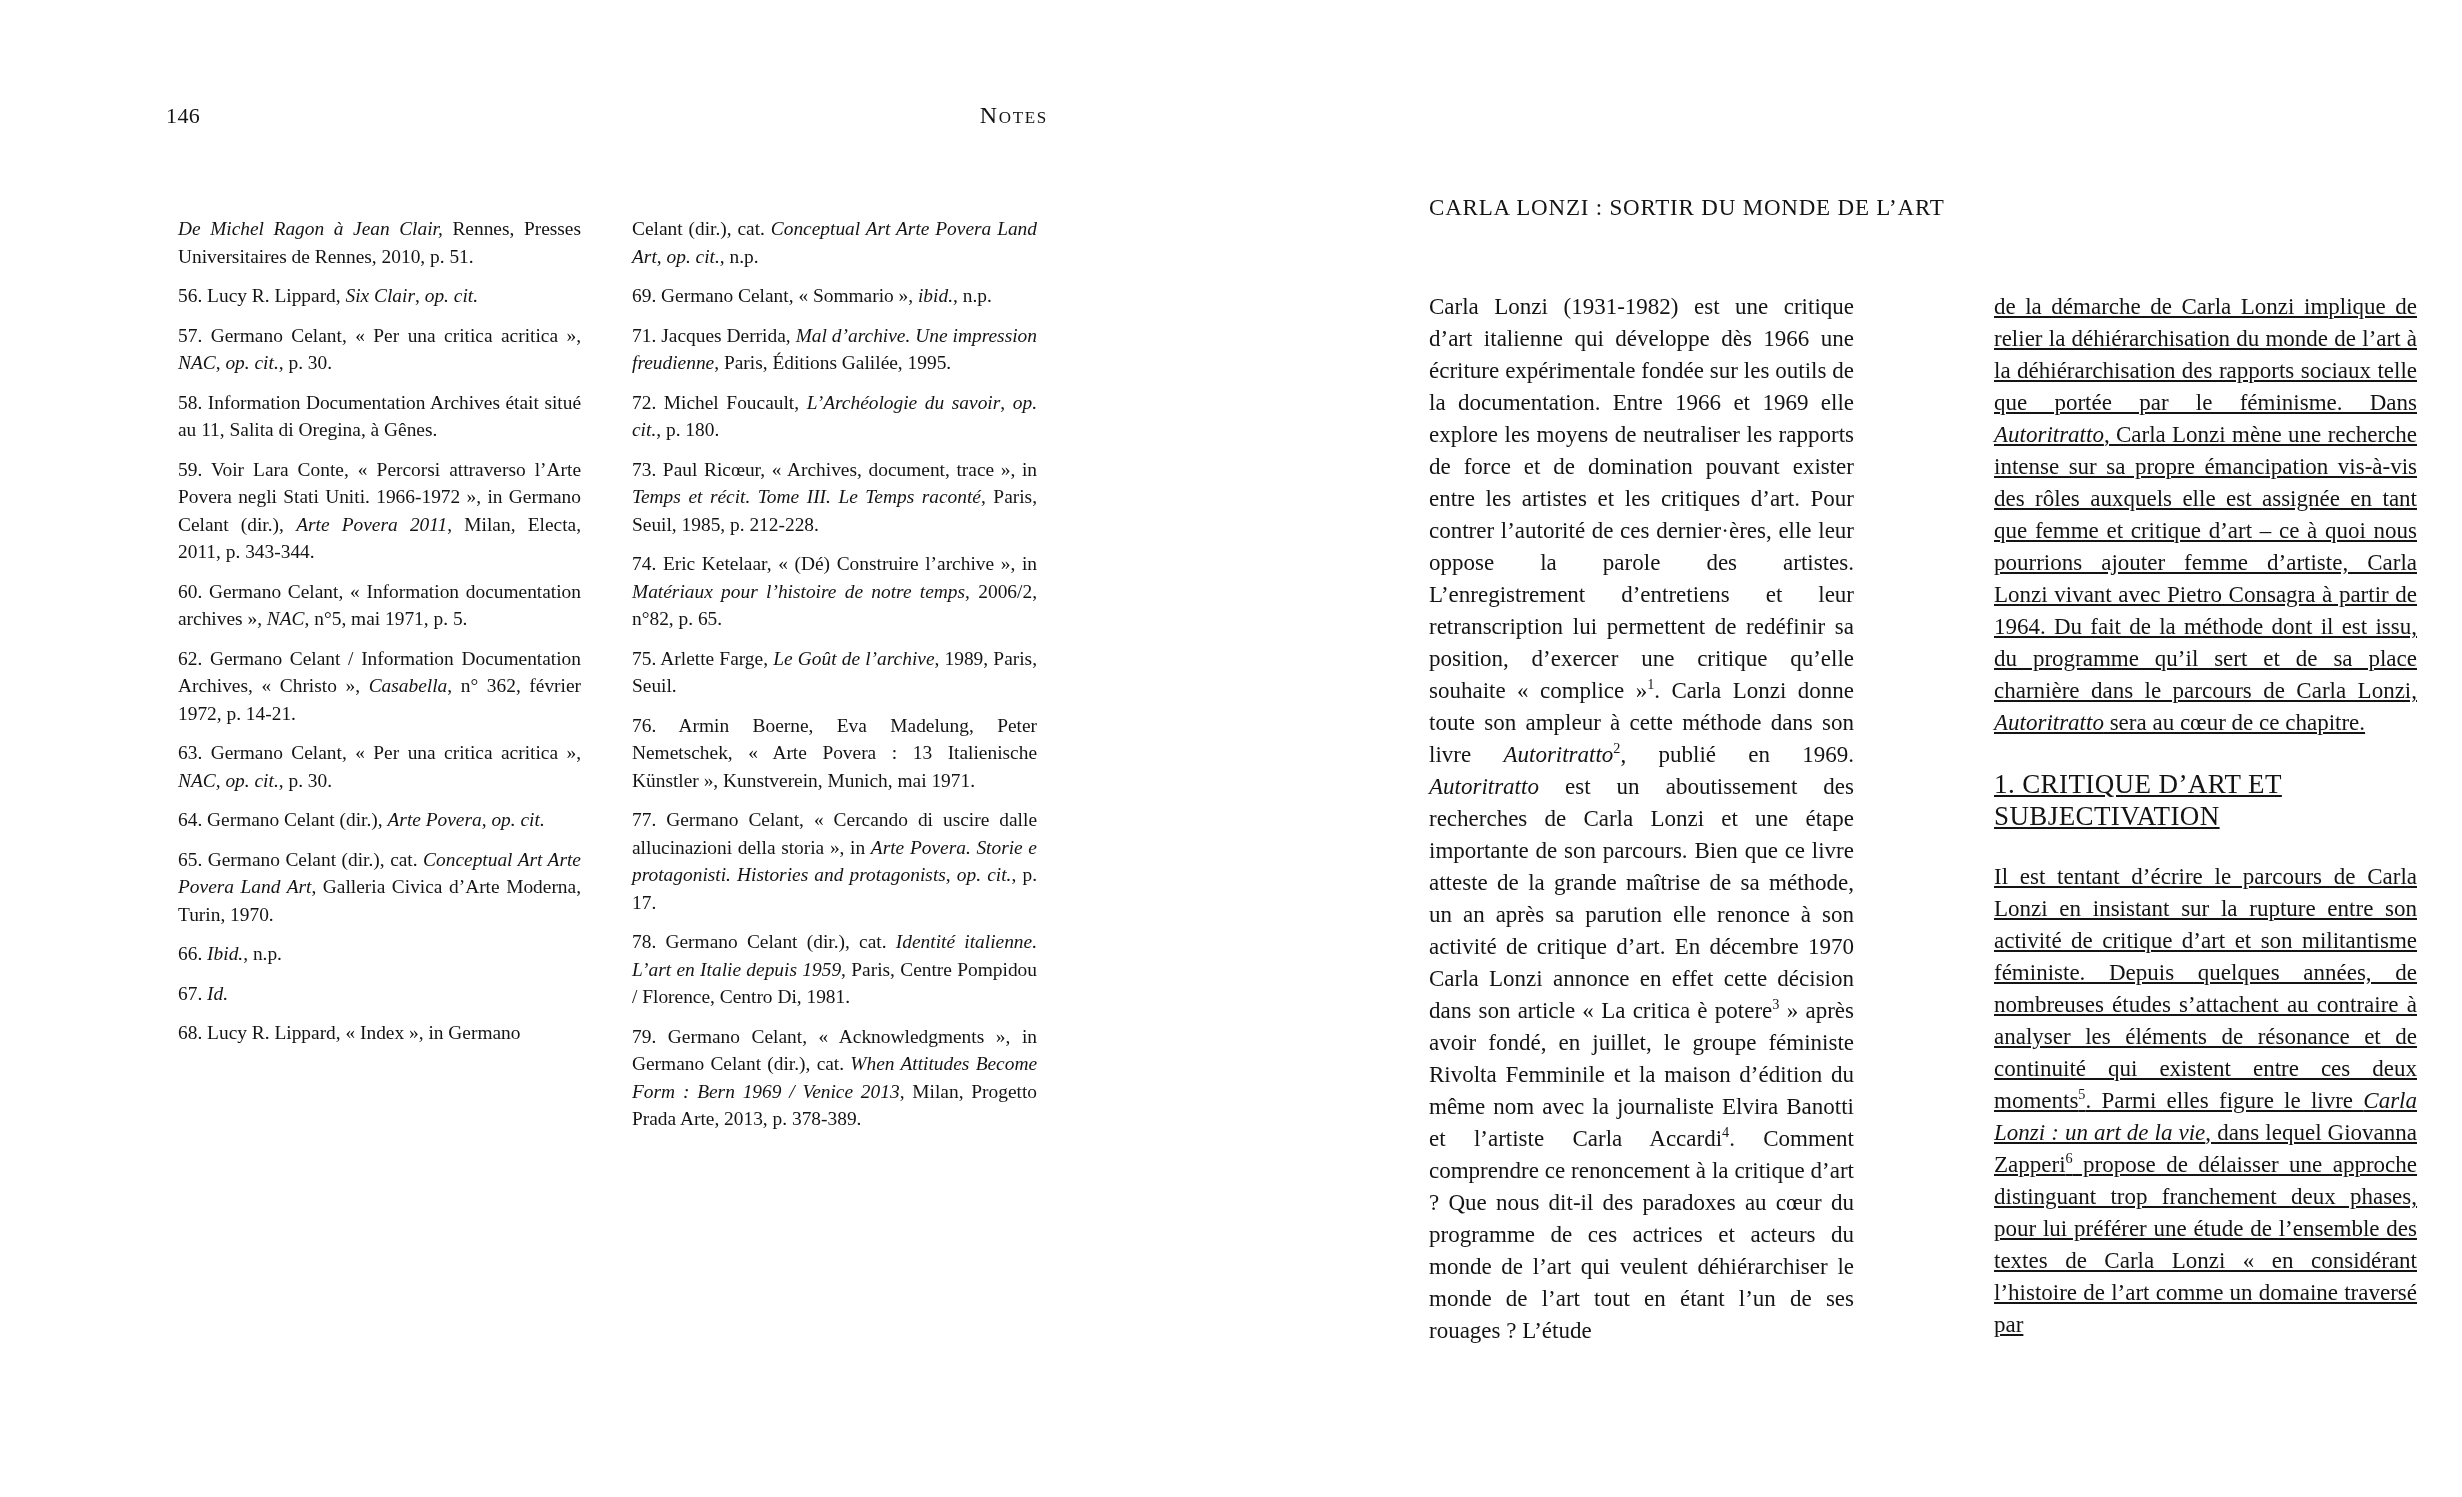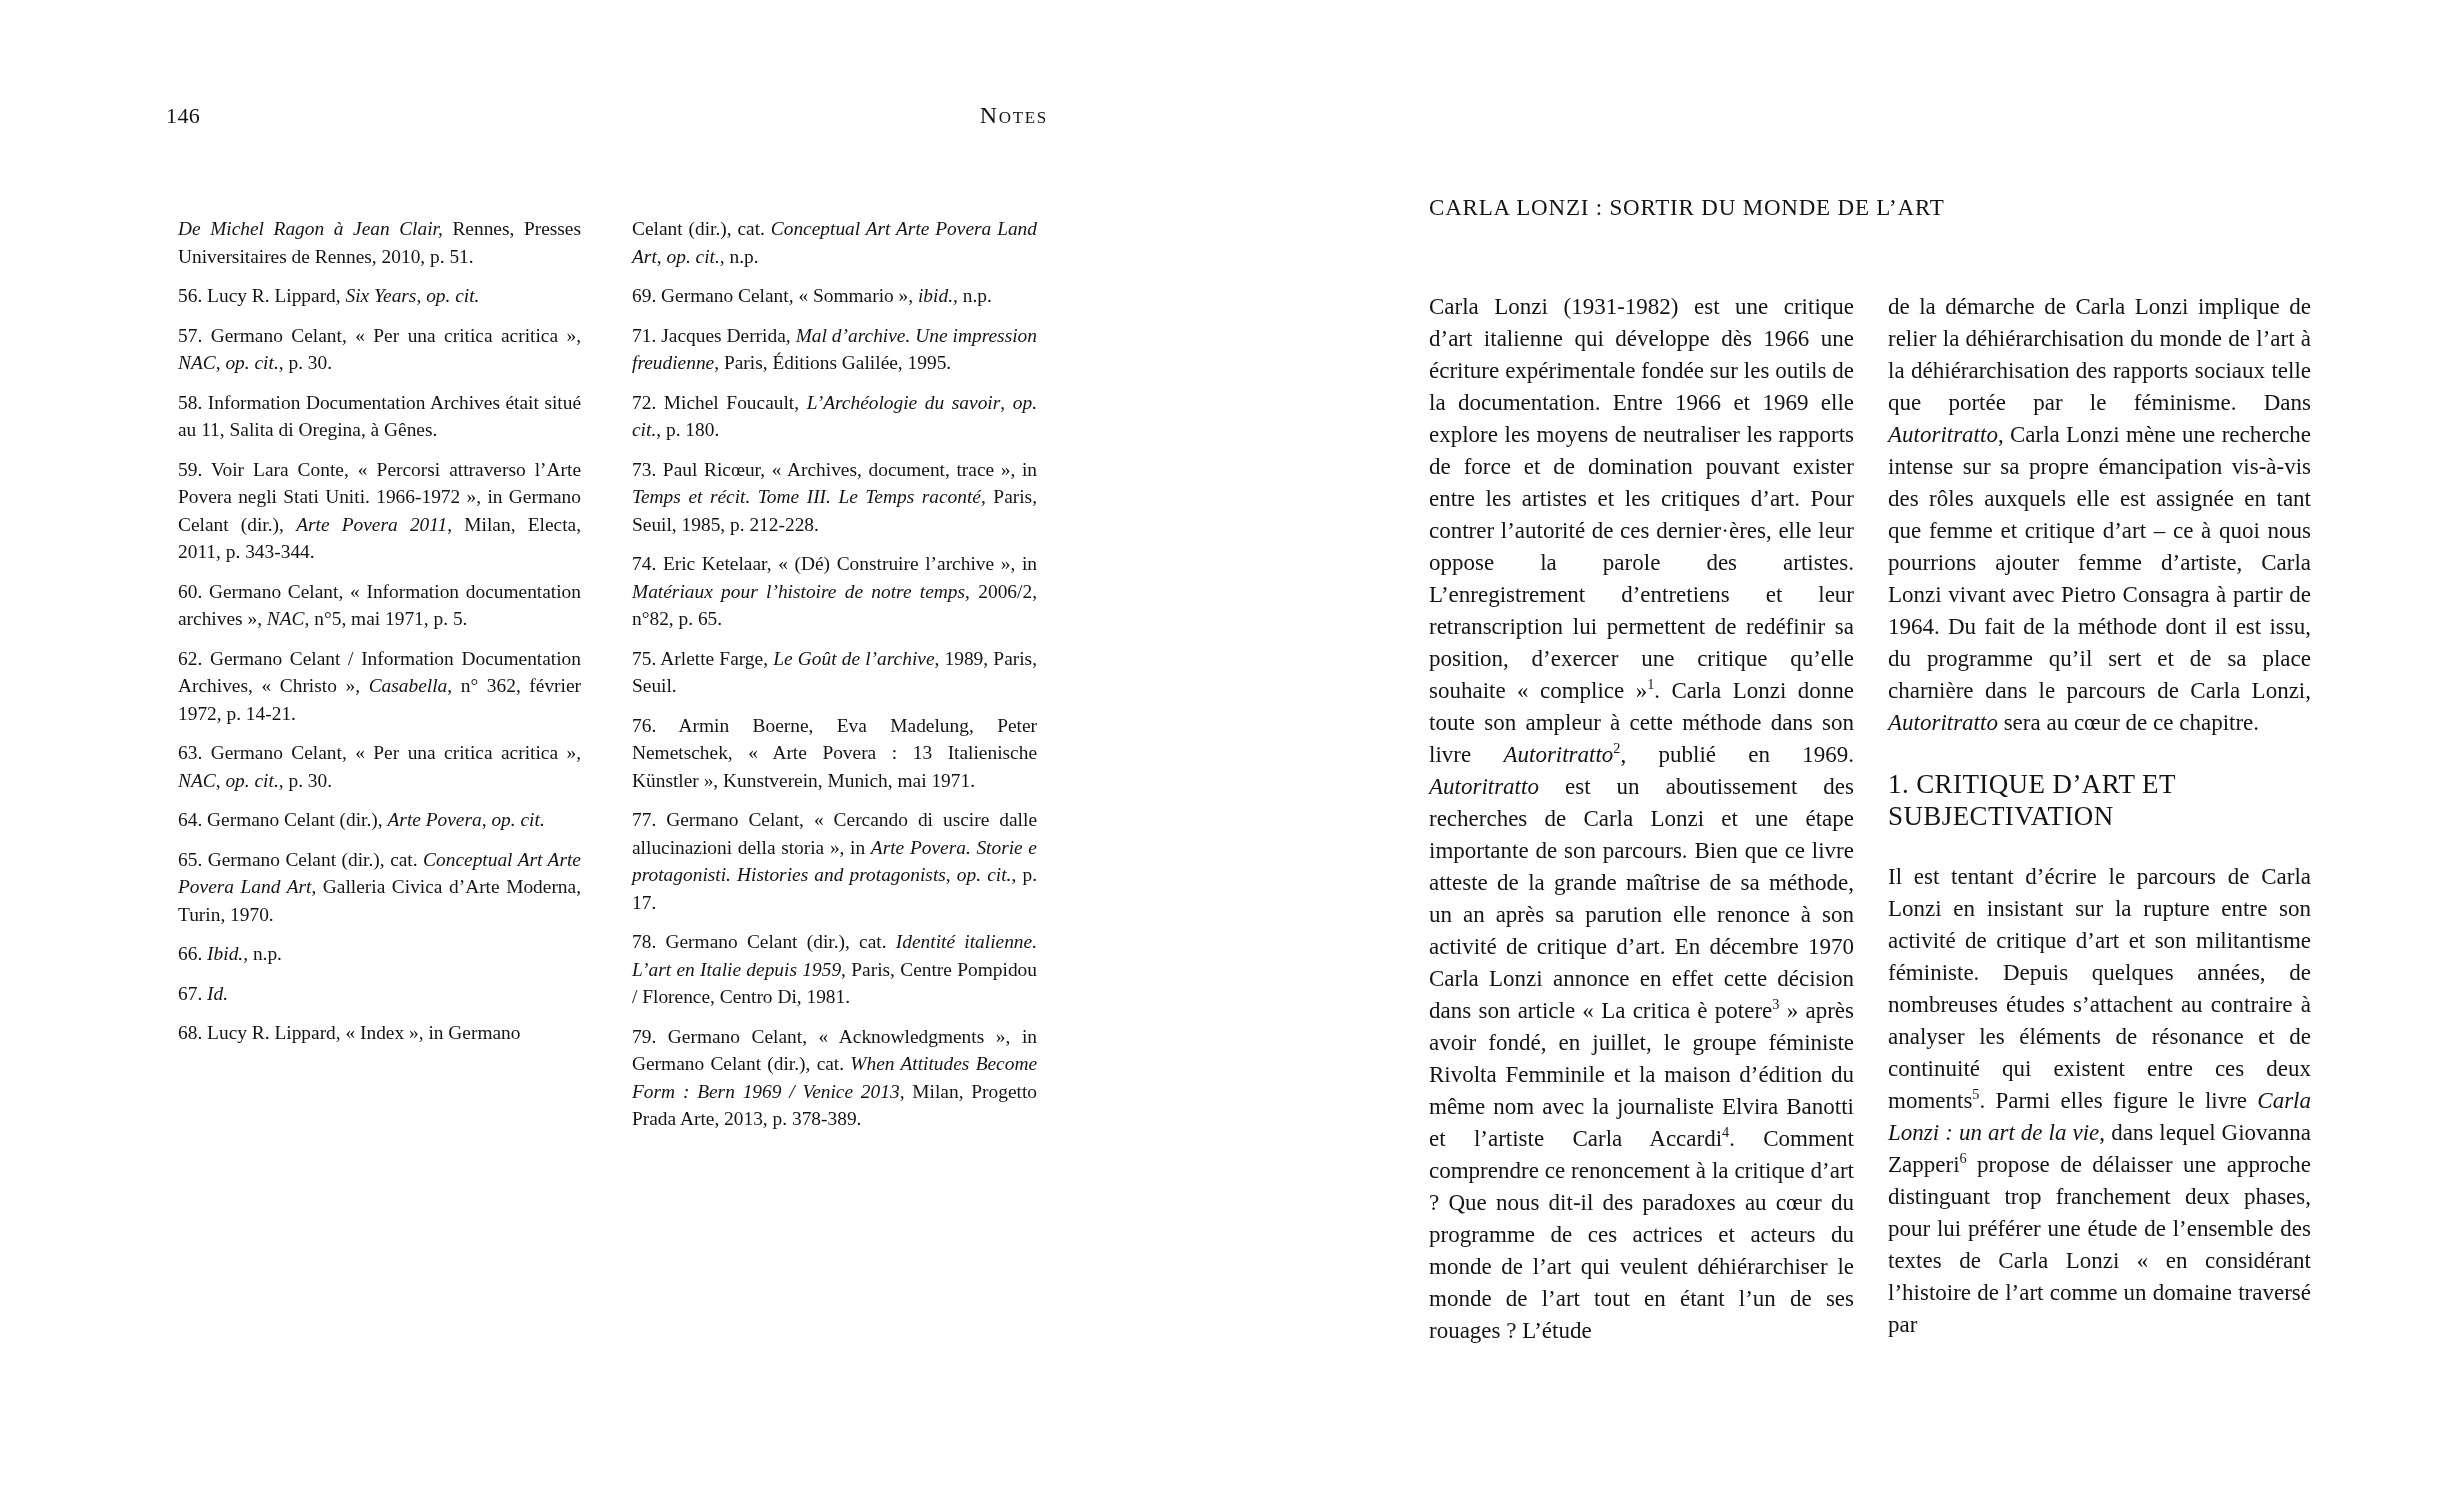--- a/index.html
+++ b/index.html
@@ -57,21 +57,21 @@
     font-size: 23px;
     font-weight: normal;
     letter-spacing: 0.8px;
     white-space: nowrap;
   }
   .body-col {
     position: absolute;
     top: 291px;
   }
   .body-col-1 { left: 1429px; width: 425px; }
-  .body-col-2 { left: 1888px; width: 423px; }
+  .body-col-2 { left: 1994px; width: 423px; text-decoration: underline; }
   .body-col p {
     margin: 0;
     font-size: 23px;
     line-height: 32px;
     text-align: justify;
     hyphens: auto;
   }
   .section-heading {
     margin: 29px 0 29px 0;
     font-size: 27px;
@@ -92,21 +92,21 @@
 <div class="spread">
 
   <section>
     <header class="runhead">
       <span class="folio">146</span>
       <span class="notes-head">Notes</span>
     </header>
 
     <div class="notes-col notes-col-1">
         <p><i>De Michel Ragon à Jean Clair,</i> Rennes, Presses Universitaires de Rennes, 2010, p. 51.</p>
-        <p>56. Lucy R. Lippard, <i>Six Years</i>, <i>op. cit.</i></p>
+        <p>56. Lucy R. Lippard, <i>Six Clair</i>, <i>op. cit.</i></p>
         <p>57. Germano Celant, « Per una critica acritica », <i>NAC</i>, <i>op. cit.</i>, p. 30.</p>
         <p>58. Information Documentation Archives était situé au 11, Salita di Oregina, à Gênes.</p>
         <p>59. Voir Lara Conte, « Percorsi attraverso l’Arte Povera negli Stati Uniti. 1966-1972 », in Germano Celant (dir.), <i>Arte Povera 2011</i>, Milan, Electa, 2011, p. 343-344.</p>
         <p>60. Germano Celant, « Information documentation archives », <i>NAC</i>, n°5, mai 1971, p. 5.</p>
         <p>62. Germano Celant / Information Documentation Archives, « Christo », <i>Casabella</i>, n° 362, février 1972, p. 14-21.</p>
         <p>63. Germano Celant, « Per una critica acritica », <i>NAC</i>, <i>op. cit.</i>, p. 30.</p>
         <p>64. Germano Celant (dir.), <i>Arte Povera</i>, <i>op. cit.</i></p>
         <p>65. Germano Celant (dir.), cat. <i>Conceptual Art Arte Povera Land Art</i>, Galleria Civica d’Arte Moderna, Turin, 1970.</p>
         <p>66. <i>Ibid.</i>, n.p.</p>
         <p>67. <i>Id.</i></p>

